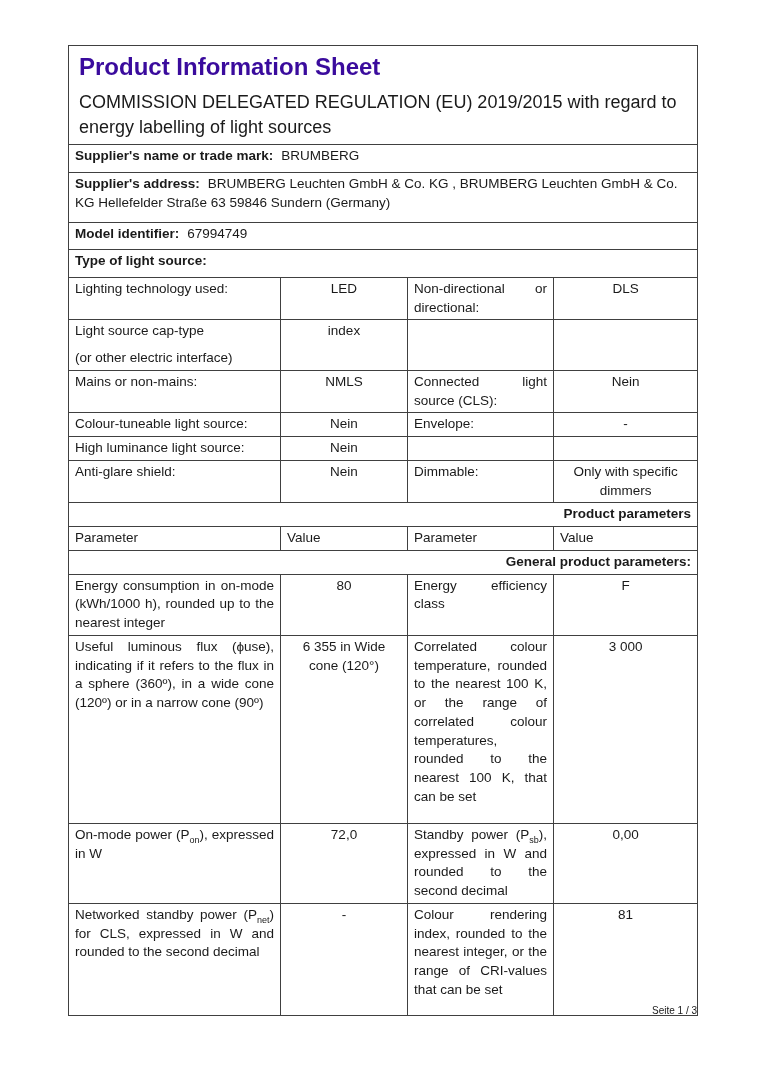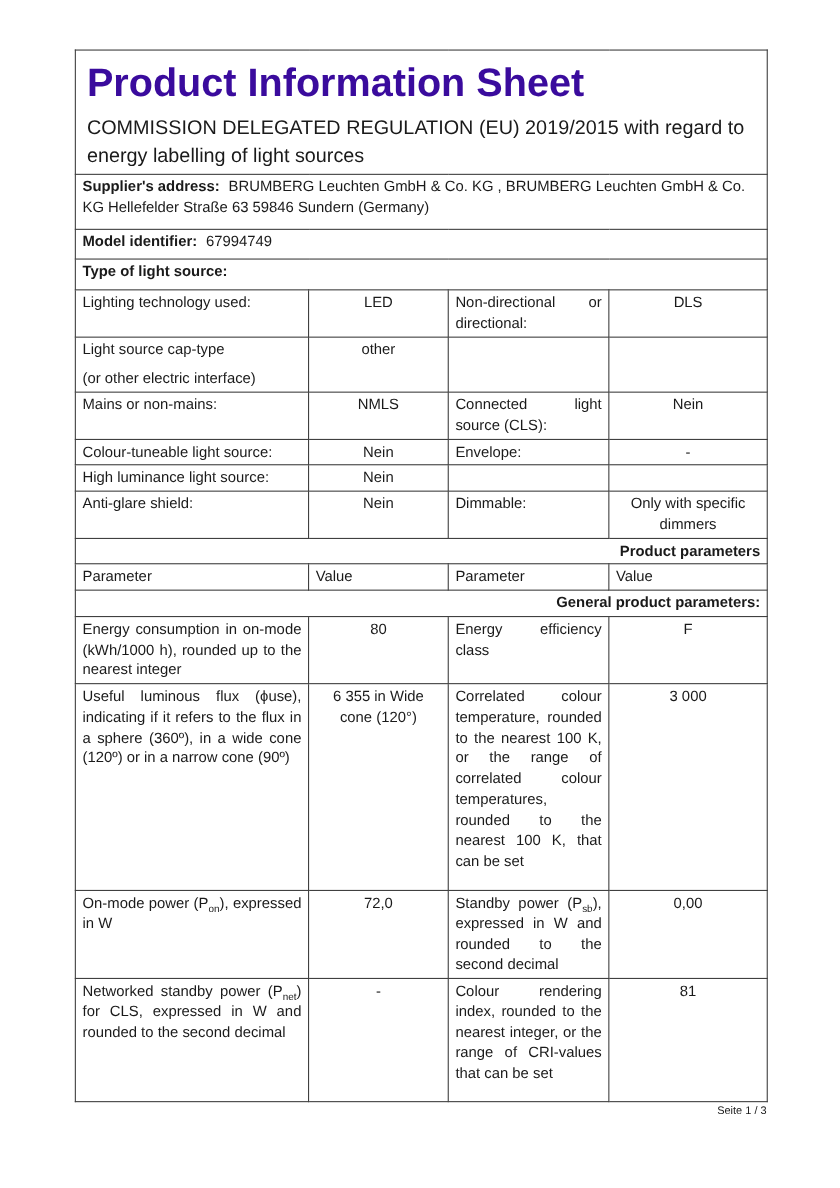--- a/index.html
+++ b/index.html
@@ -16,21 +16,21 @@
     border-collapse: collapse; table-layout: fixed;
   }
   .sheet-table td {
     border: 1px solid var(--border-color);
     vertical-align: top;
     padding: 2px 6px;
     overflow: hidden;
   }
   .head-cell { padding: 7px 10px 4px 10px !important; }
   .doc-title {
-    color: var(--title-color); font-weight: bold; font-size: 36px;
+    color: var(--title-color); font-weight: bold; font-size: 24px;
     line-height: 1.2; margin: 0 0 8px 0; letter-spacing: 0px;
   }
   .doc-subtitle { font-size: 18px; }
   .b { font-weight: bold; }
   .lblrow .value { margin-left: 8px; }
   .just { text-align: justify; }
   .val { text-align: center; }
   .center-b { text-align: right; font-weight: bold; }
   .gap { margin-top: 8px; }
   sub { font-size: 9px; vertical-align: sub; line-height: 0; }
@@ -51,20 +51,25 @@
   </colgroup>
 
   <tbody>
       <tr style="height:88px">
     <td colspan="4" class="head-cell">
       <div class="doc-title">Product Information Sheet</div>
       <div class="doc-subtitle">COMMISSION DELEGATED REGULATION (EU) 2019/2015 with regard to energy labelling of light sources</div>
     </td>
   </tr>
 
+  <tr style="height:28px">
+    <td colspan="4" class="lblrow">
+      <span class="b">Supplier's name or trade mark:</span><span class="value">BRUMBERG</span>
+    </td>
+  </tr>
 
   <tr style="height:50px">
     <td colspan="4" class="lblrow">
       <span class="b">Supplier's address:</span><span class="value">BRUMBERG Leuchten GmbH &amp; Co. KG , BRUMBERG Leuchten GmbH &amp; Co. KG Hellefelder Straße 63 59846 Sundern (Germany)</span>
     </td>
   </tr>
 
   <tr style="height:27px">
     <td colspan="4" class="lblrow">
       <span class="b">Model identifier:</span><span class="value">67994749</span>
@@ -81,21 +86,21 @@
     <td class="just">Lighting technology used:</td>
     <td class="val">LED</td>
     <td class="just">Non-directional or directional:</td>
     <td class="val">DLS</td>
   </tr>
   <tr style="height:45px">
     <td>
       <div>Light source cap-type</div>
       <div class="gap">(or other electric interface)</div>
     </td>
-    <td class="val">other</td>
+    <td class="val">index</td>
     <td class="just"></td>
     <td class="val"></td>
   </tr>
   <tr style="height:41px">
     <td class="just">Mains or non-mains:</td>
     <td class="val">NMLS</td>
     <td class="just">Connected light source (CLS):</td>
     <td class="val">Nein</td>
   </tr>
   <tr style="height:21px">

